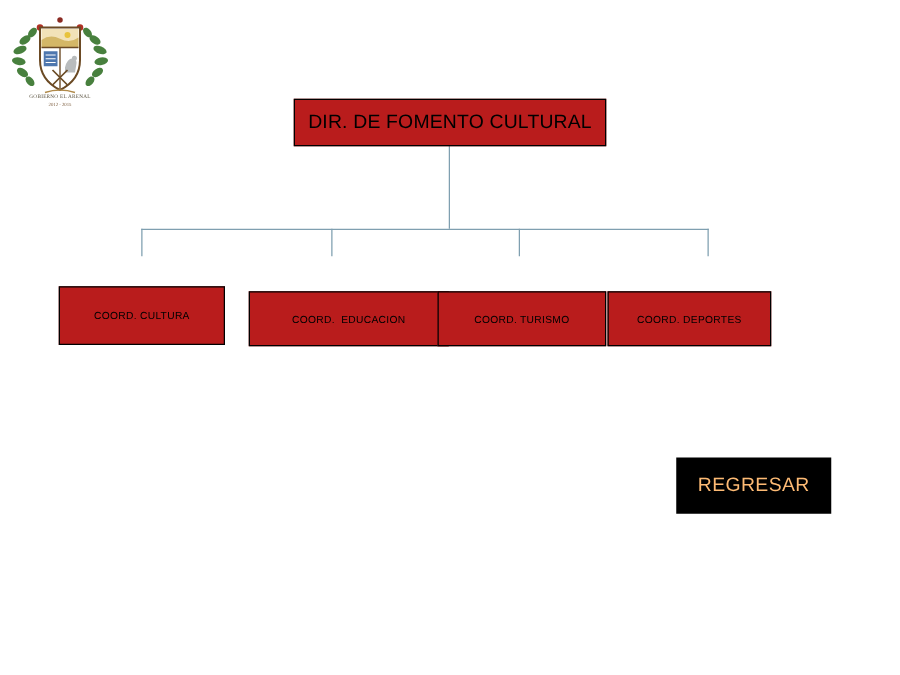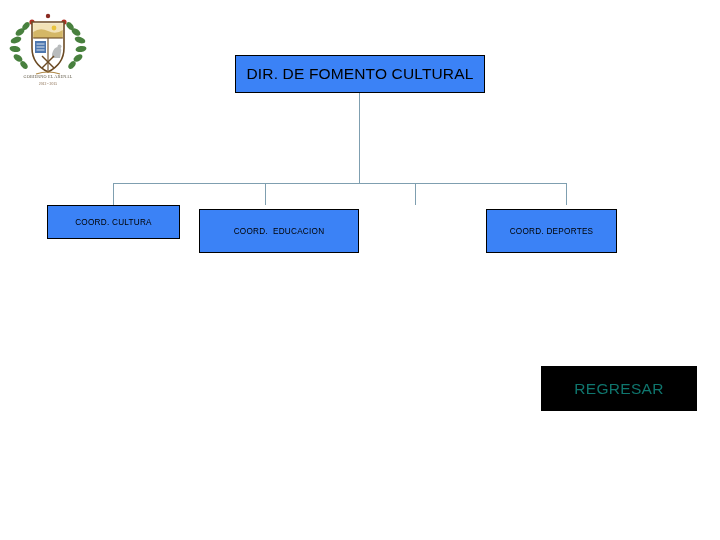--- a/index.html
+++ b/index.html
@@ -63,46 +63,47 @@
     background: #7f9fb0;
   }
   .v-line { width: 1px; }
   .h-line { height: 1px; }
 
   
   .node-box {
     position: absolute;
     box-sizing: border-box;
     border: 1px solid #000000;
-    background: #3b82f6;
+    background: #b91c1c;
     display: flex;
     align-items: center;
     justify-content: center;
     text-align: center;
     color: #000000;
+    margin-top: 24px;
   }
   .node-root {
     font-size: 15.5px;
     letter-spacing: 0.15px;
   }
   .node-child {
     font-size: 8.2px;
     letter-spacing: 0.25px;
     white-space: pre;
   }
 
   
   #regresar-button {
     position: absolute;
     left: 541px;
     top: 366px;
-    width: 156px;
+    width: 124px;
     height: 45px;
     background: #000000;
-    color: #0f766e;
+    color: #fdba74;
     display: flex;
     align-items: center;
     justify-content: center;
     font-size: 15.5px;
     letter-spacing: 0.3px;
     cursor: pointer;
     box-sizing: border-box;
   }
 </style>
 </head>
@@ -164,22 +165,23 @@
 
   <div class="connector h-line" style="left:113px; top:183px; width:454px;"></div>
 
   <div class="connector v-line" style="left:113px; top:183px; height:22px;"></div>
   <div class="connector v-line" style="left:265px; top:183px; height:22px;"></div>
   <div class="connector v-line" style="left:415px; top:183px; height:22px;"></div>
   <div class="connector v-line" style="left:566px; top:183px; height:22px;"></div>
 
   <div class="node-box node-root" style="left:235px; top:55px; width:250px; height:38px;">DIR. DE FOMENTO CULTURAL</div>
 
-  <div class="node-box node-child" style="left:47px; top:205px; width:133px; height:34px;">COORD. CULTURA</div>
+  <div class="node-box node-child" style="left:47px; top:205px; width:133px; height:47px;">COORD. CULTURA</div>
 
   <div class="node-box node-child" style="left:199px; top:209px; width:160px; height:44px;">COORD.  EDUCACION</div>
 
+  <div class="node-box node-child" style="left:350px; top:209px; width:135px; height:44px;">COORD. TURISMO</div>
 
   <div class="node-box node-child" style="left:486px; top:209px; width:131px; height:44px;">COORD. DEPORTES</div>
 
   <div id="regresar-button">REGRESAR</div>
 
 </div>
 
 </body></html>

